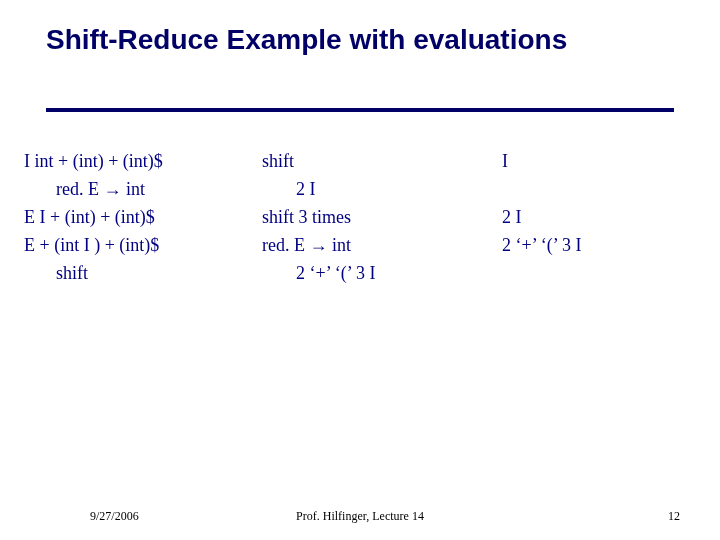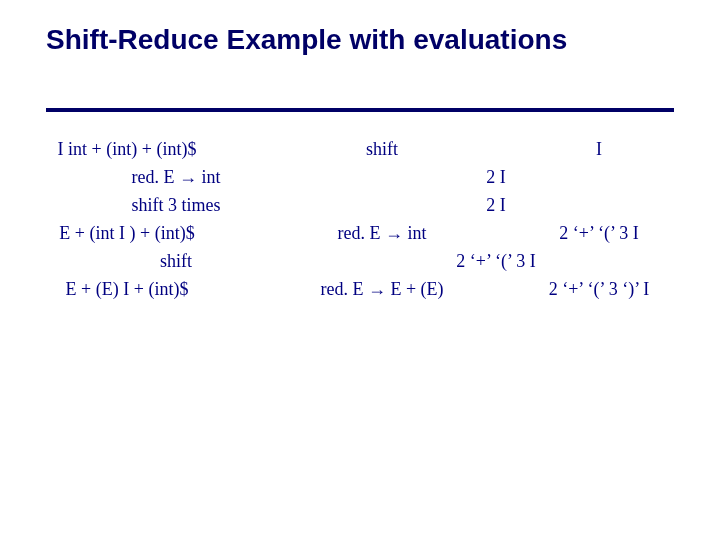--- a/index.html
+++ b/index.html
@@ -31,24 +31,23 @@
   .rule {
     position: absolute;
     top: 108px;
     left: 46px;
     width: 628px;
     height: 4px;
     background: #000066;
   }
   .content {
     position: absolute;
-    top: 136px;
+    top: 148px;
     left: 24px;
     width: 672px;
-    text-align: center;
   }
   .row {
     display: flex;
     align-items: baseline;
     margin-bottom: 2px;
     font-size: 18px;
     line-height: 26px;
   }
   .col-stack {
     width: 206px;
@@ -106,37 +105,38 @@
       <div class="col-action"><span>shift</span></div>
       <div class="col-eval">I</div>
     </div>
 
     <div class="row">
       <div class="col-action"><span>red. E </span><span class="arrow">→</span><span> int</span></div>
       <div class="col-eval">2 I</div>
     </div>
 
     <div class="row">
+      <div class="col-stack">E I + (int) + (int)$</div>
       <div class="col-action"><span>shift 3 times</span></div>
       <div class="col-eval">2 I</div>
     </div>
 
     <div class="row">
       <div class="col-stack">E + (int I ) + (int)$</div>
       <div class="col-action"><span>red. E </span><span class="arrow">→</span><span> int</span></div>
       <div class="col-eval">2 ‘+’ ‘(’ 3 I</div>
     </div>
 
     <div class="row">
       <div class="col-action"><span>shift</span></div>
       <div class="col-eval">2 ‘+’ ‘(’ 3 I</div>
     </div>
 
-    <div class="row">
-      <div class="col-stack">E + (E) I + (int)$</div>
-      <div class="col-action"><span>red. E </span><span class="arrow">→</span><span> E + (E)</span></div>
-      <div class="col-eval">2 ‘+’ ‘(’ 3 ‘)’ I</div>
-    </div>
 
   </div>
 
+  <div class="footer">
+    <span class="date">9/27/2006</span>
+    <span class="center">Prof. Hilfinger, Lecture 14</span>
+    <span class="page">12</span>
+  </div>
 
 </div>
 
 </body></html>

